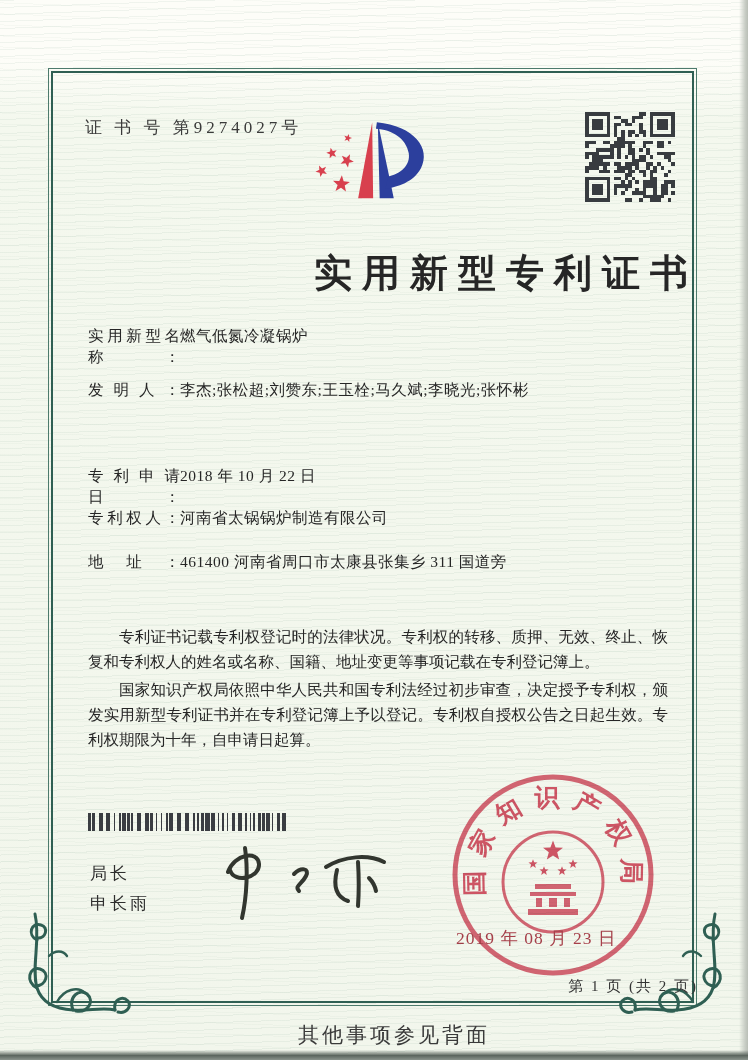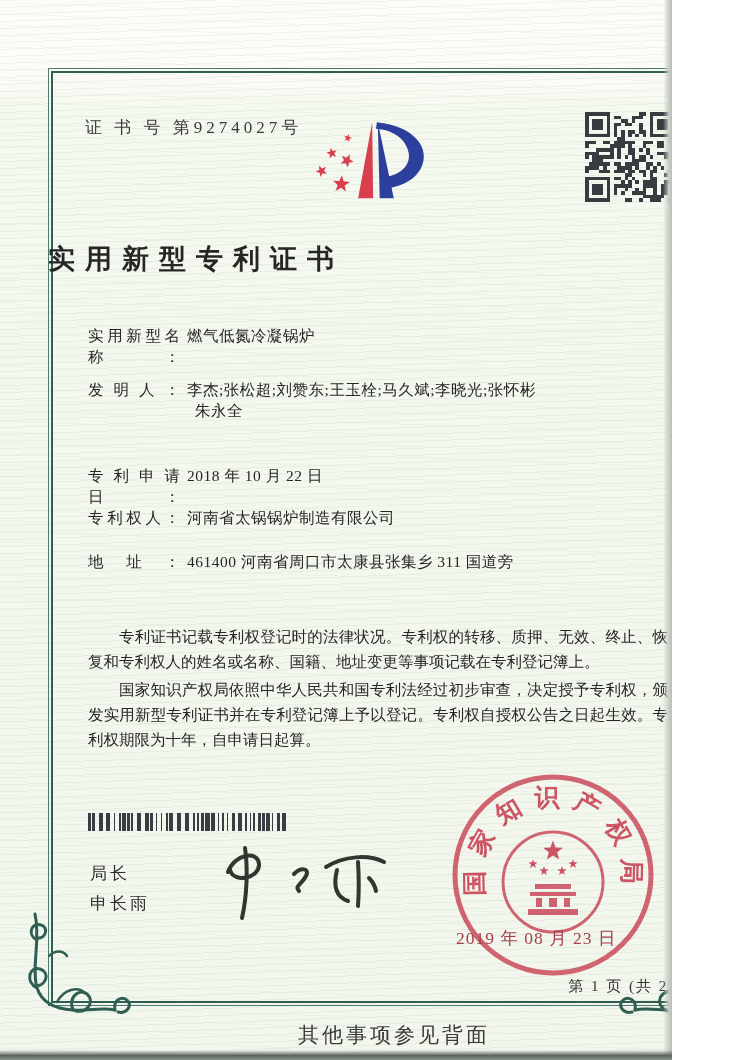--- a/index.html
+++ b/index.html
@@ -1,40 +1,40 @@
 <!DOCTYPE html>
 <html><head>
 <meta charset="utf-8">
 <style>
   html,body{margin:0;padding:0;}
   body{font-family:"Liberation Serif","DejaVu Serif",serif;}
   .page{
-    position:relative;width:672px;height:1060px;overflow:hidden;
+    position:relative;width:748px;height:1060px;overflow:hidden;
     background:
       repeating-linear-gradient(178deg, rgba(120,160,140,0.10) 0 1px, rgba(255,255,255,0) 1px 7px),
       repeating-linear-gradient(2deg, rgba(140,175,150,0.06) 0 1px, rgba(255,255,255,0) 1px 11px),
       linear-gradient(#fdfdf8 0 60px, #f4f8ee 120px, #f2f6ec 100%);
     color:#2b2b2b;
   }
   .scan-right{position:absolute;right:0;top:0;width:9px;height:100%;
     background:linear-gradient(90deg, rgba(180,186,178,0) , #c7ccc4 70%, #b9beb6);}
   .scan-bottom{position:absolute;left:0;bottom:0;width:100%;height:10px;
     background:linear-gradient(180deg, rgba(90,100,94,0) , #5c665f 55%, #8a938c);}
   .frame{position:absolute;left:48px;top:68px;width:649px;height:938px;
     border:1px solid #4d7a6c;padding:2px;box-sizing:border-box;}
   .frame-inner{width:100%;height:100%;border:2px solid #2f5f53;box-sizing:border-box;}
   .abs{position:absolute;}
   .cert-no{left:85px;top:116px;font-size:17px;letter-spacing:4px;color:#3a3a3a;}
-  .title{left:48px;top:241px;width:650px;text-align:left;font-size:27px;
+  .title{left:48px;top:248px;width:650px;text-align:right;font-size:38px;
     font-weight:700;letter-spacing:10px;color:#262626;}
   .frow{left:88px;width:600px;font-size:15.5px;color:#262626;}
   .flabel{display:inline-block;width:92px;text-align:justify;text-align-last:justify;
     vertical-align:top;}
   .fcolon::after{content:"：";}
-  .fvalue{letter-spacing:0.5px;margin-left:7px;}
+  .fvalue{letter-spacing:0.5px;}
   .fvalue2{display:block;margin-left:107px;letter-spacing:0.5px;}
   .grant-pair{display:inline-block;}
   .grant-pair.second{margin-left:66px;}
   .paras{left:88px;top:624px;width:580px;font-size:15.5px;line-height:25px;
     text-align:justify;color:#262626;}
   .paras p{margin:0 0 3px 0;text-indent:2em;}
   .qr{left:585px;top:112px;}
   .logo{left:300px;top:110px;}
   .barcode{left:88px;top:813px;}
   .signer{left:90px;font-size:17px;letter-spacing:3px;color:#2e2e2e;}
@@ -384,21 +384,20 @@
     </svg>
 
   <div class="abs title">实用新型专利证书</div>
 
   <div class="abs frow" style="top:326px;">
     <span class="flabel fcolon">实用新型名称</span><span class="fvalue">燃气低氮冷凝锅炉</span>
   </div>
 
   <div class="abs frow" style="top:380px;">
     <span class="flabel fcolon">发明人</span><span class="fvalue">李杰;张松超;刘赞东;王玉栓;马久斌;李晓光;张怀彬</span>
-    <span class="fvalue2">朱永全</span>
   </div>
 
 
   <div class="abs frow" style="top:466px;">
     <span class="flabel fcolon">专利申请日</span><span class="fvalue">2018 年 10 月 22 日</span>
   </div>
 
   <div class="abs frow" style="top:508px;">
     <span class="flabel fcolon">专利权人</span><span class="fvalue">河南省太锅锅炉制造有限公司</span>
   </div>

